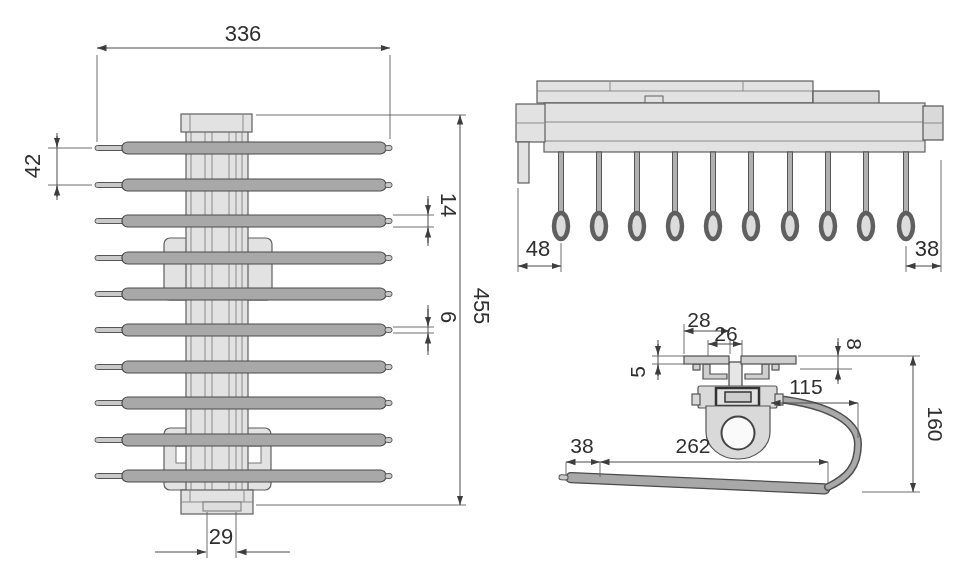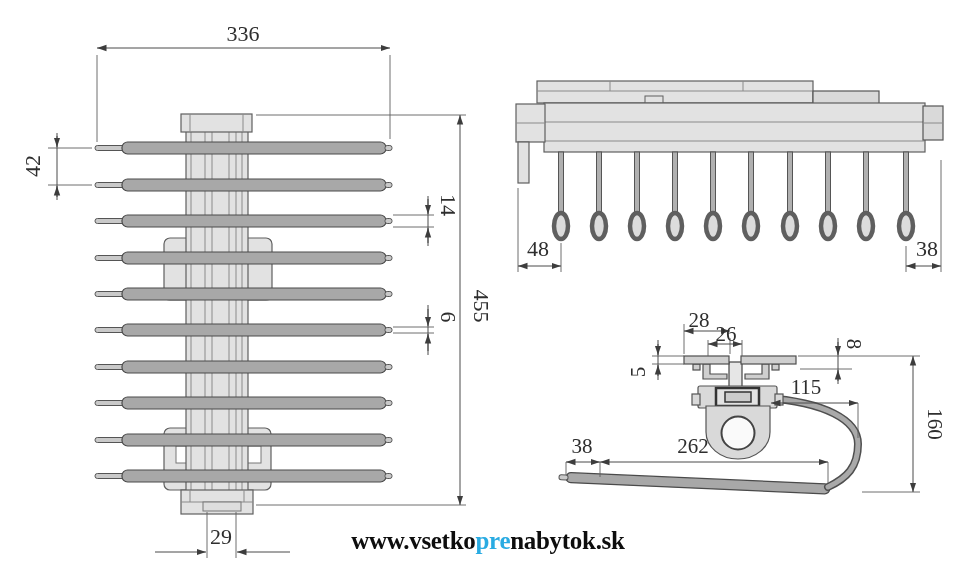--- a/index.html
+++ b/index.html
@@ -1,17 +1,17 @@
 <!DOCTYPE html>
 <html><head>
 <meta charset="utf-8">
 <style>
   html,body{margin:0;padding:0;background:#ffffff;}
   #stage{position:relative;width:976px;height:572px;background:#fff;overflow:hidden;
-         font-family:Liberation Serif, serif;}
+         font-family:Liberation Sans, sans-serif;}
   svg{display:block;position:absolute;left:0;top:0;}
   .dim{stroke:#4a4a4a;stroke-width:1;fill:none;}
   .ext{stroke:#5f5f5f;stroke-width:0.9;fill:none;}
   .arrfill{fill:#3d3d3d;}
   .lite{fill:#e2e2e2;stroke:#5f5f5f;stroke-width:1.2;}
   .lite2{fill:#d9d9d9;stroke:#555;stroke-width:1.2;}
   .mid{fill:#cfcfcf;stroke:#4f4f4f;stroke-width:1.2;}
   .bar{fill:#a8a8a8;stroke:#4a4a4a;stroke-width:1.2;}
   .pin{fill:#c9c9c9;stroke:#555;stroke-width:1;}
   .thin{stroke:#8a8a8a;stroke-width:1;fill:none;}
@@ -265,16 +265,13 @@
       <line class="ext" x1="600" y1="462" x2="600" y2="477"></line>
       <line class="ext" x1="828" y1="462" x2="828" y2="483"></line>
       <line class="dim" x1="566" y1="462" x2="600" y2="462" marker-start="url(#arr)" marker-end="url(#arr)"></line>
       <line class="dim" x1="600" y1="462" x2="828" y2="462" marker-start="url(#arr)" marker-end="url(#arr)"></line>
       <text class="dimtext2" x="582" y="453">38</text>
       <text class="dimtext2" x="693" y="453">262</text>
     </g>
   </g>
 </svg>
 
-<div id="watermark">
-  <span>www.vsetko</span><span style="color:#29abe2;">pre</span><span>nabytok.sk</span>
 </div>
-</div>
 
 </body></html>

